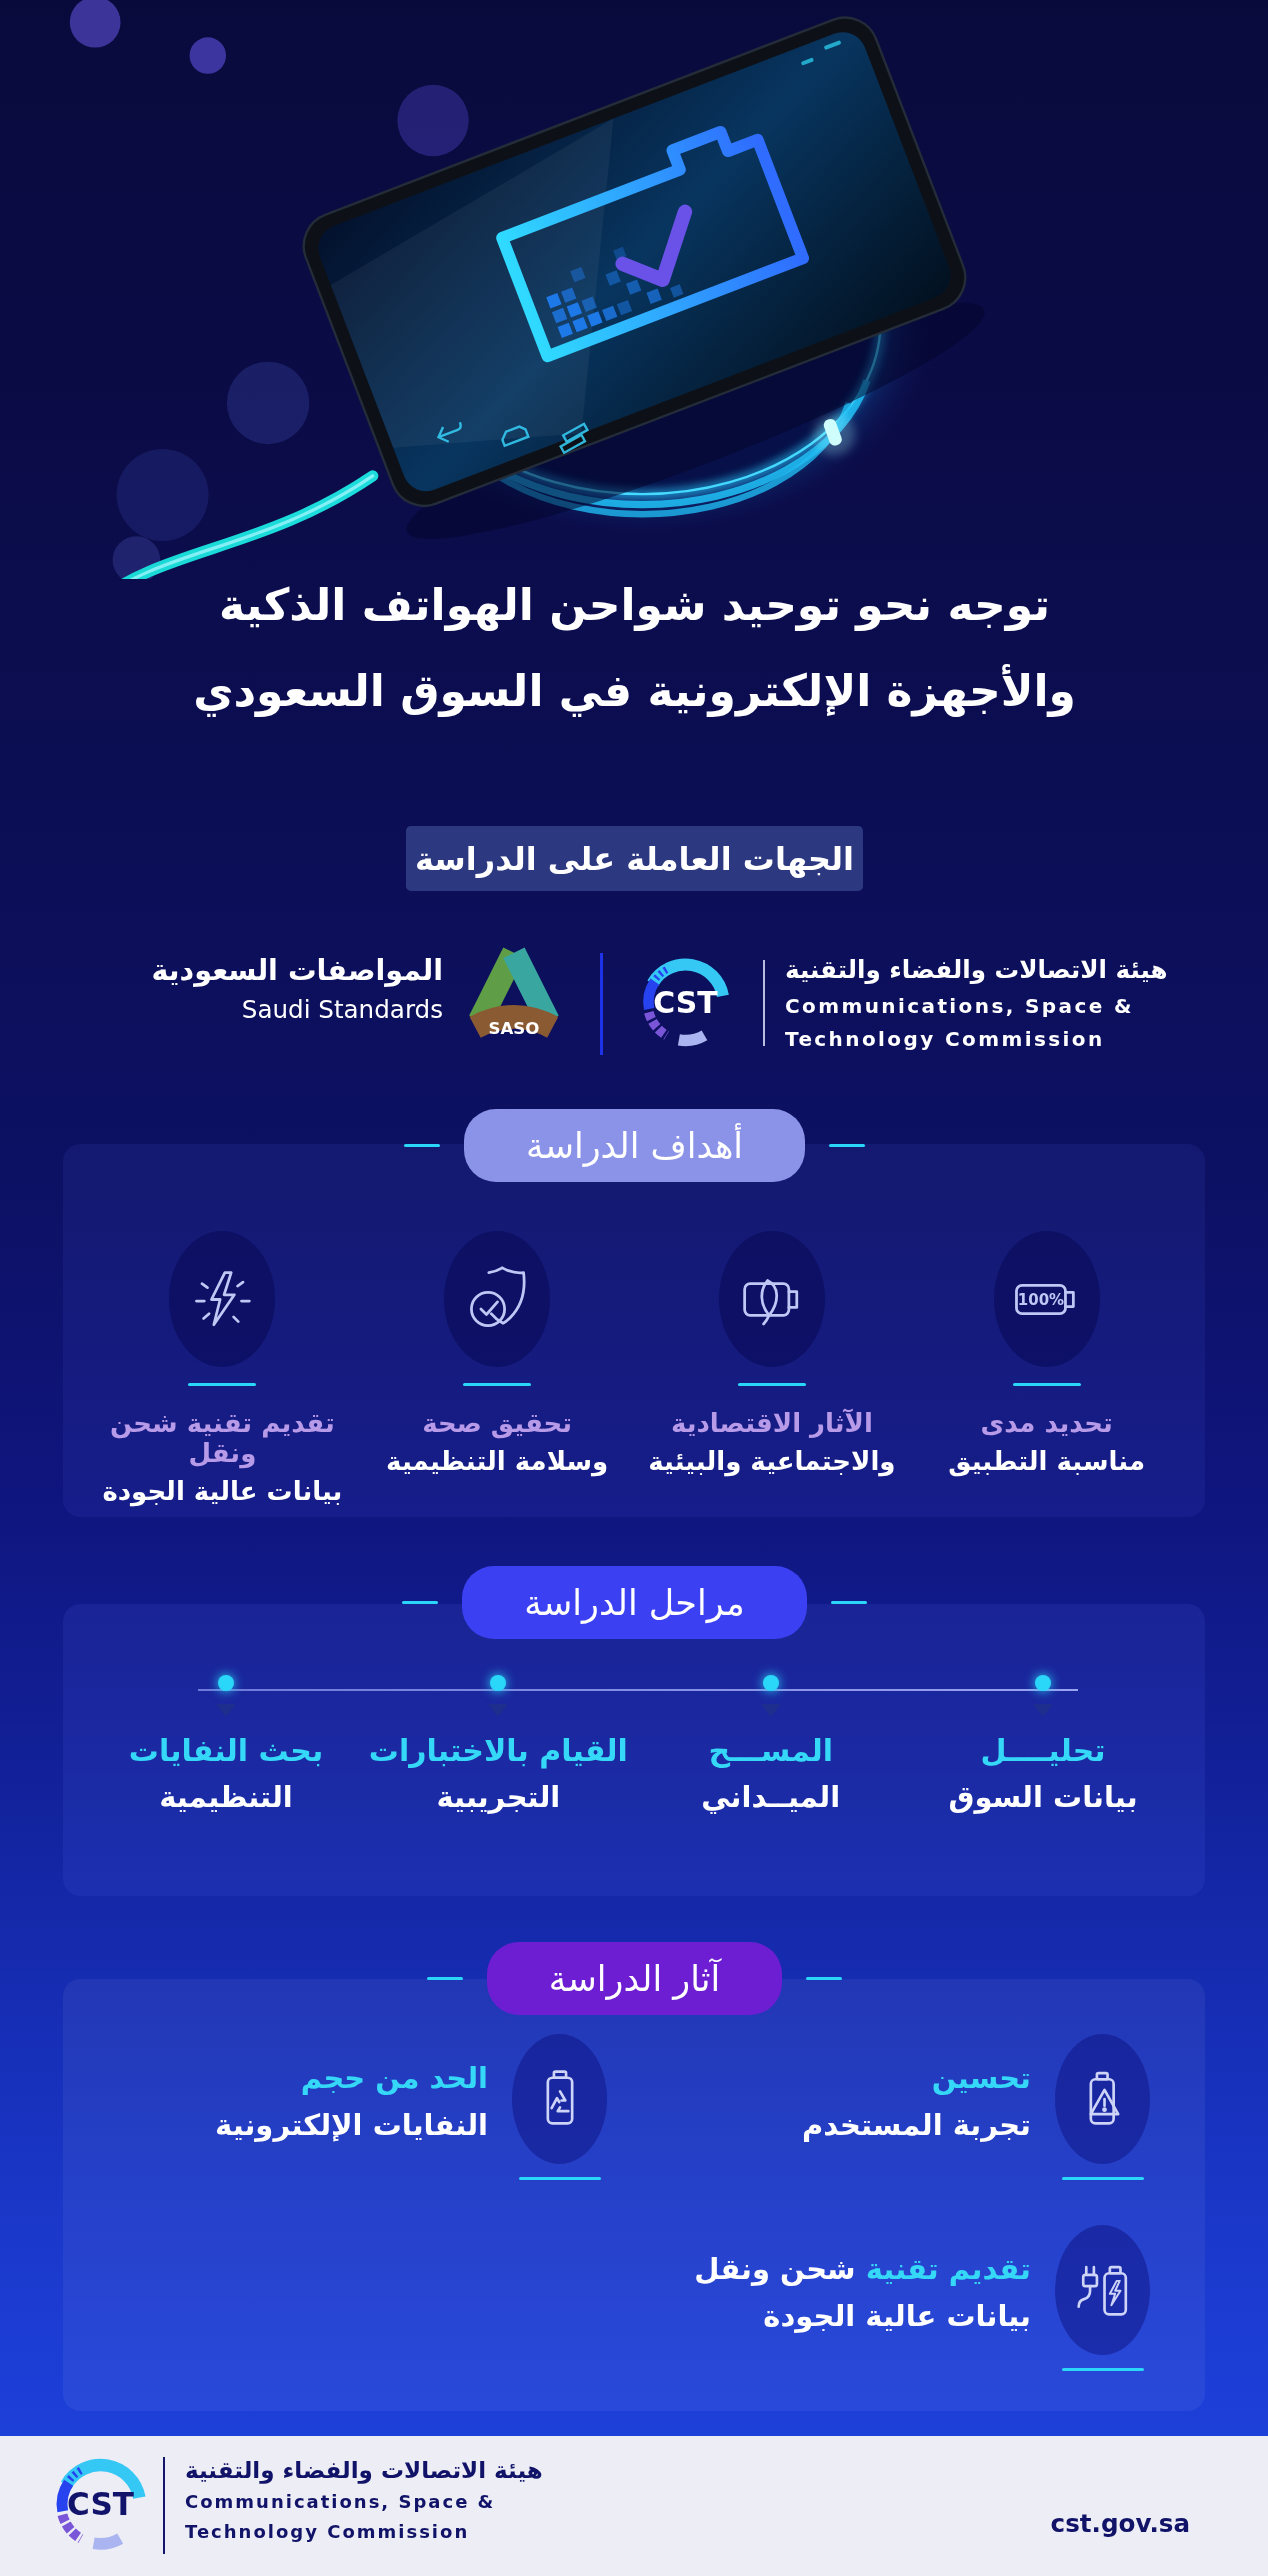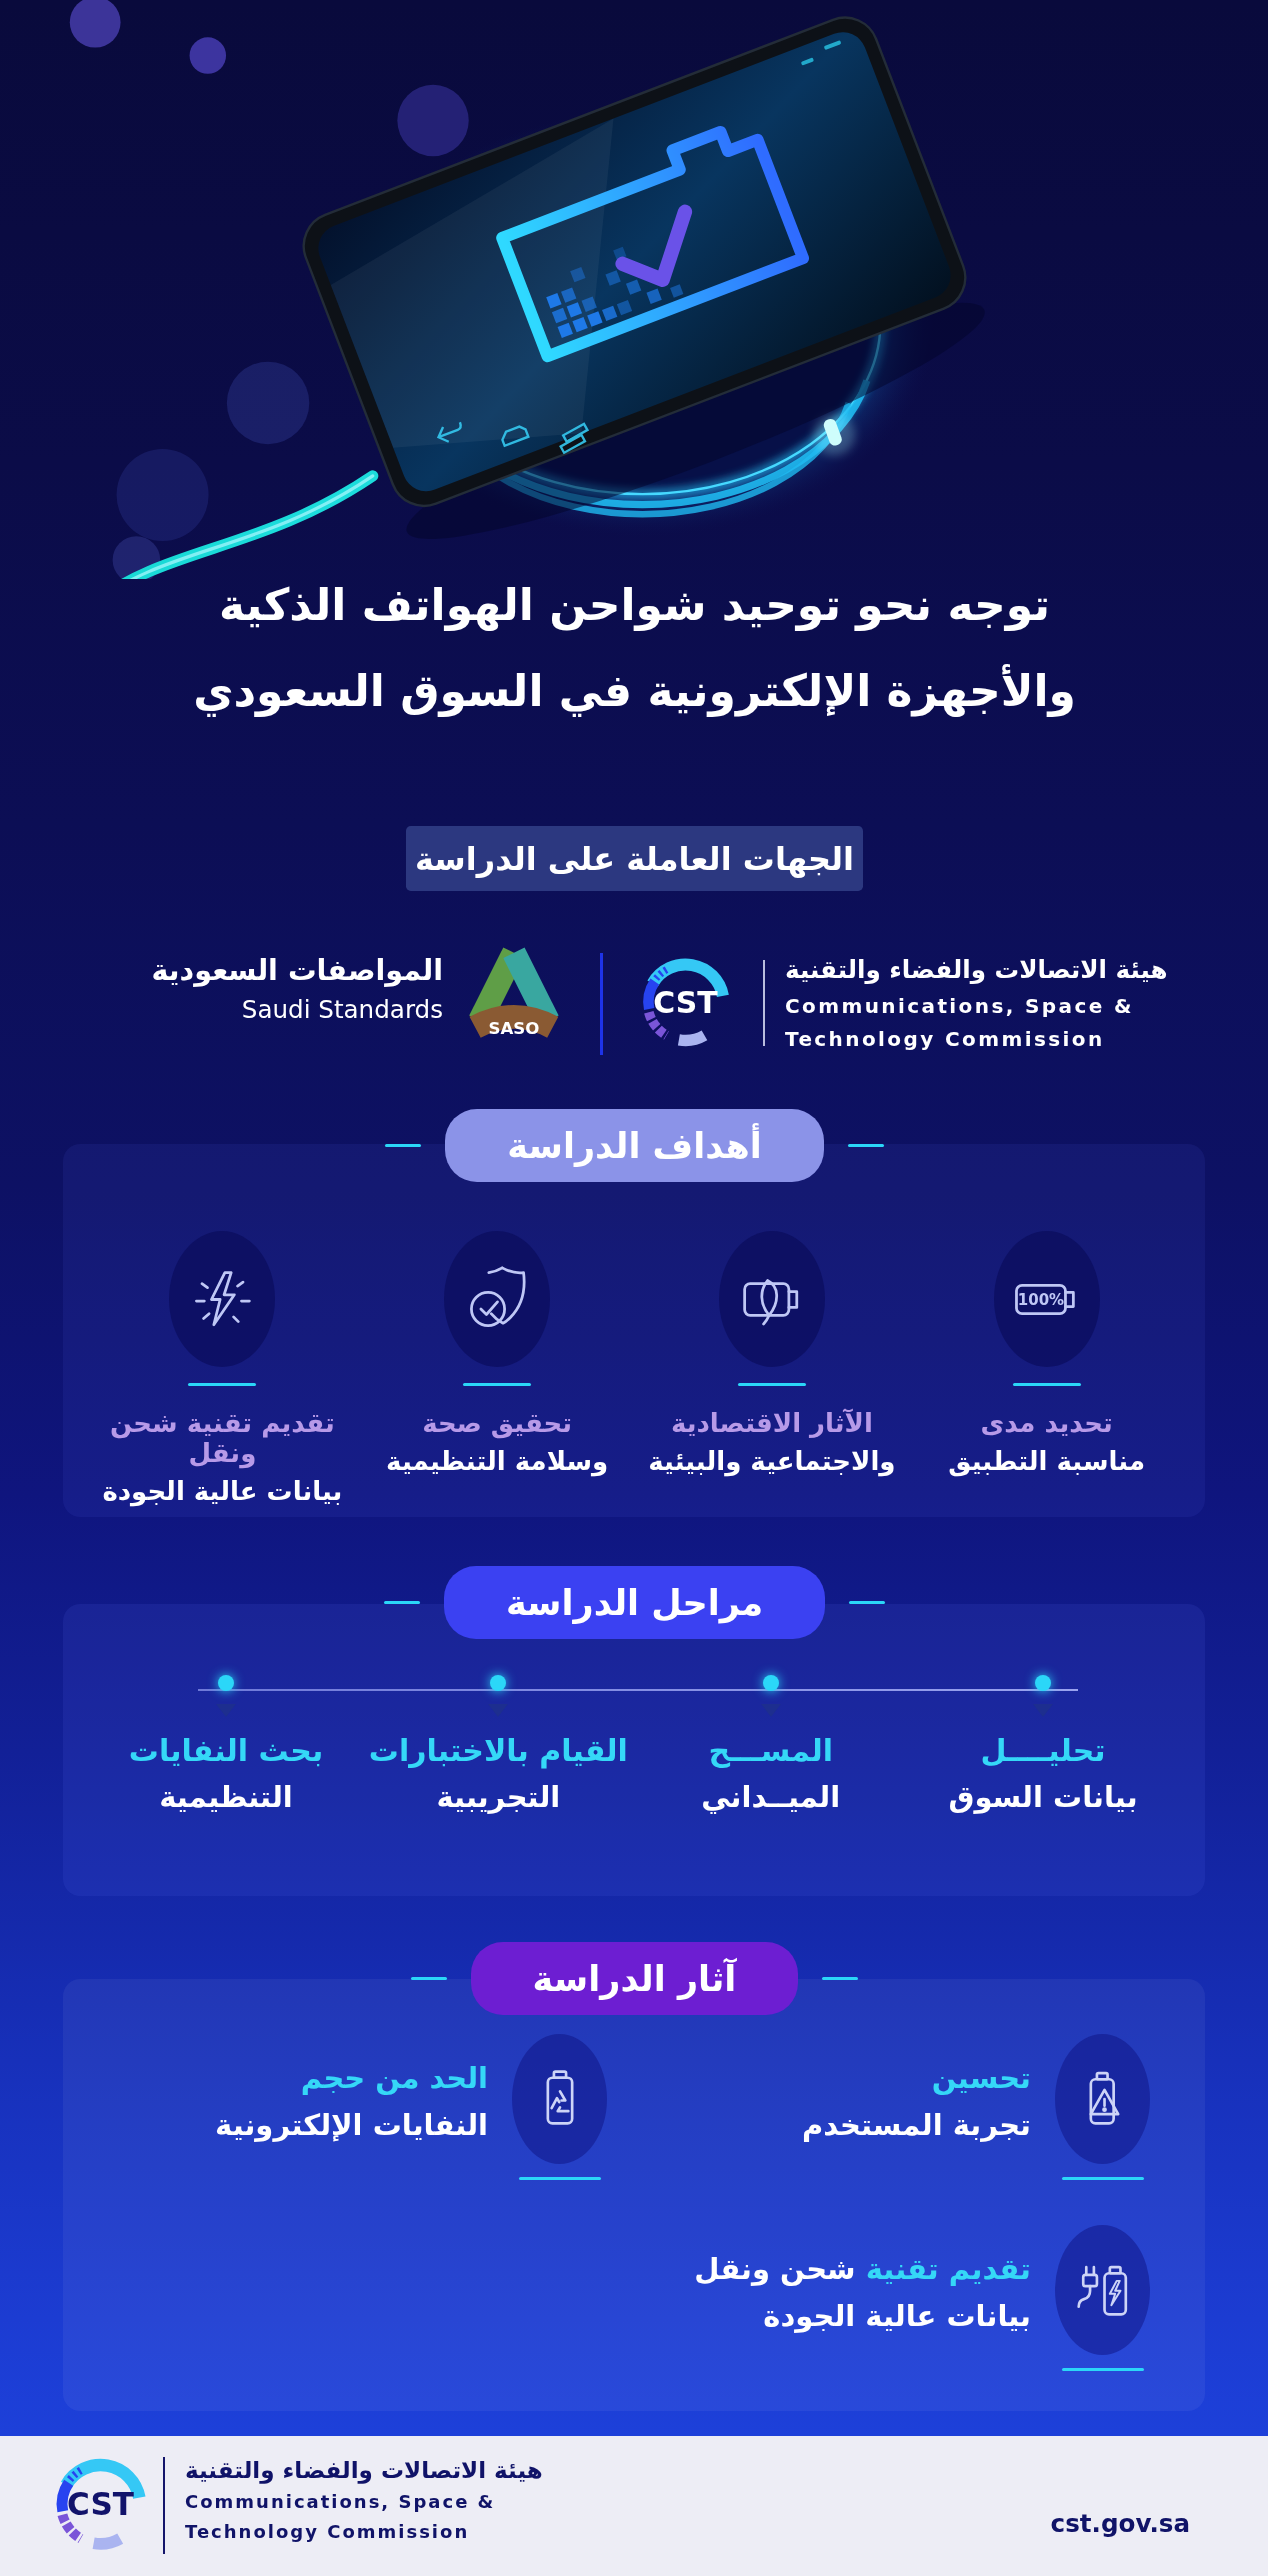--- a/index.html
+++ b/index.html
@@ -27,21 +27,21 @@
   .logo-div-blue { position:absolute; left:600px; top:17.4px; width:3.2px; height:102px; background:#1e33e8; }
   .cst-mark { position:absolute; left:633px; top:14.3px; }
   .logo-div-white { position:absolute; left:763px; top:24px; width:1.6px; height:86px; background:#d8dcf5; opacity:.85; }
   .cst-text { position:absolute; left:785px; top:19px; color:#fff; }
   .cst-text .ar { font-size:24.6px; font-weight:bold; direction:rtl; }
   .cst-text .en { font-size:20px; font-weight:bold; letter-spacing:2.4px; margin-top:9.5px; }
 
   .sec-head { position:absolute; left:0; width:1269px; display:flex; align-items:center; justify-content:center; gap:24px; }
   .dash { width:36px; height:3.2px; background:#2bd7f8; border-radius:1.6px; }
   .sec-badge { height:73px; padding:14px 62px; display:flex; align-items:center; justify-content:center;
-               color:#fff; font-weight:bold; font-size:35px; direction:rtl;border-radius:32px; }
+               color:#fff; font-weight:normal; font-size:35px; direction:rtl;border-radius:32px; }
 
   .panel { position:absolute; left:63px; width:1142px; border-radius:17.4px; }
   .panel-objectives { top:1144px; height:373px; background:rgba(98,114,255,0.09); }
   .panel-stages { top:1604px; height:292px; background:rgba(98,114,255,0.11); }
   .panel-impacts { top:1979px; height:432px; background:rgba(255,255,255,0.055); }
 
   .head-objectives { top:1109px; } .head-objectives .sec-badge { background:#8b93e8; }
   .head-stages { top:1566px; } .head-stages .sec-badge { background:#3b41f2; }
   .head-impacts { top:1942px; } .head-impacts .sec-badge { background:#6d1ed2; }
 

